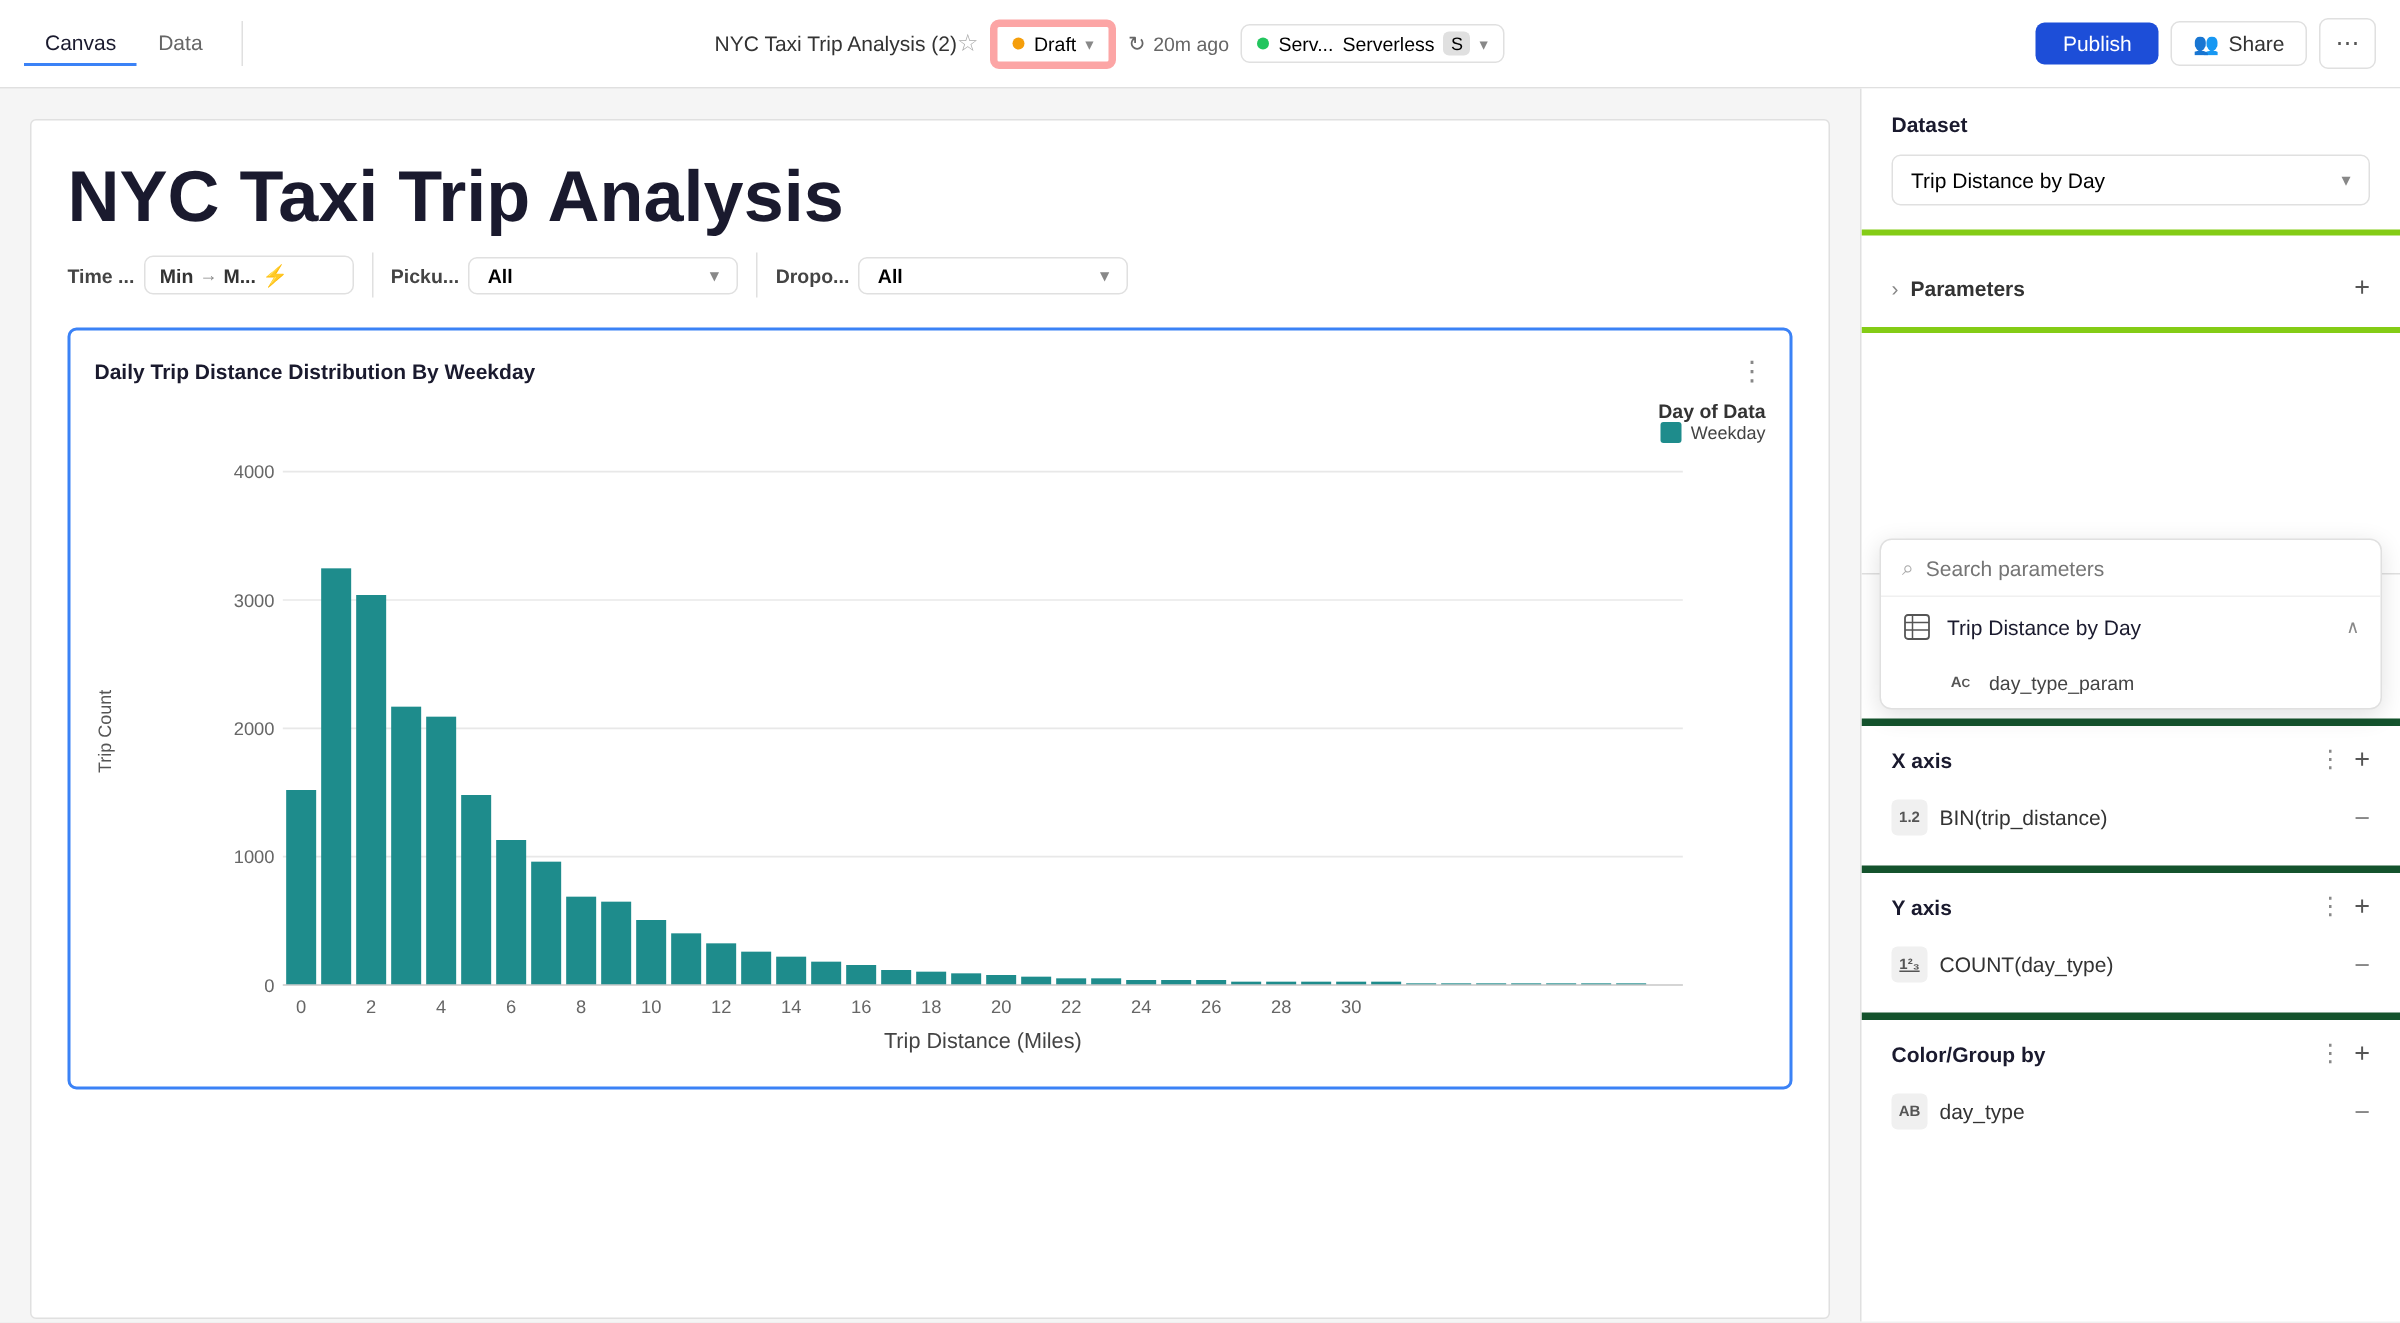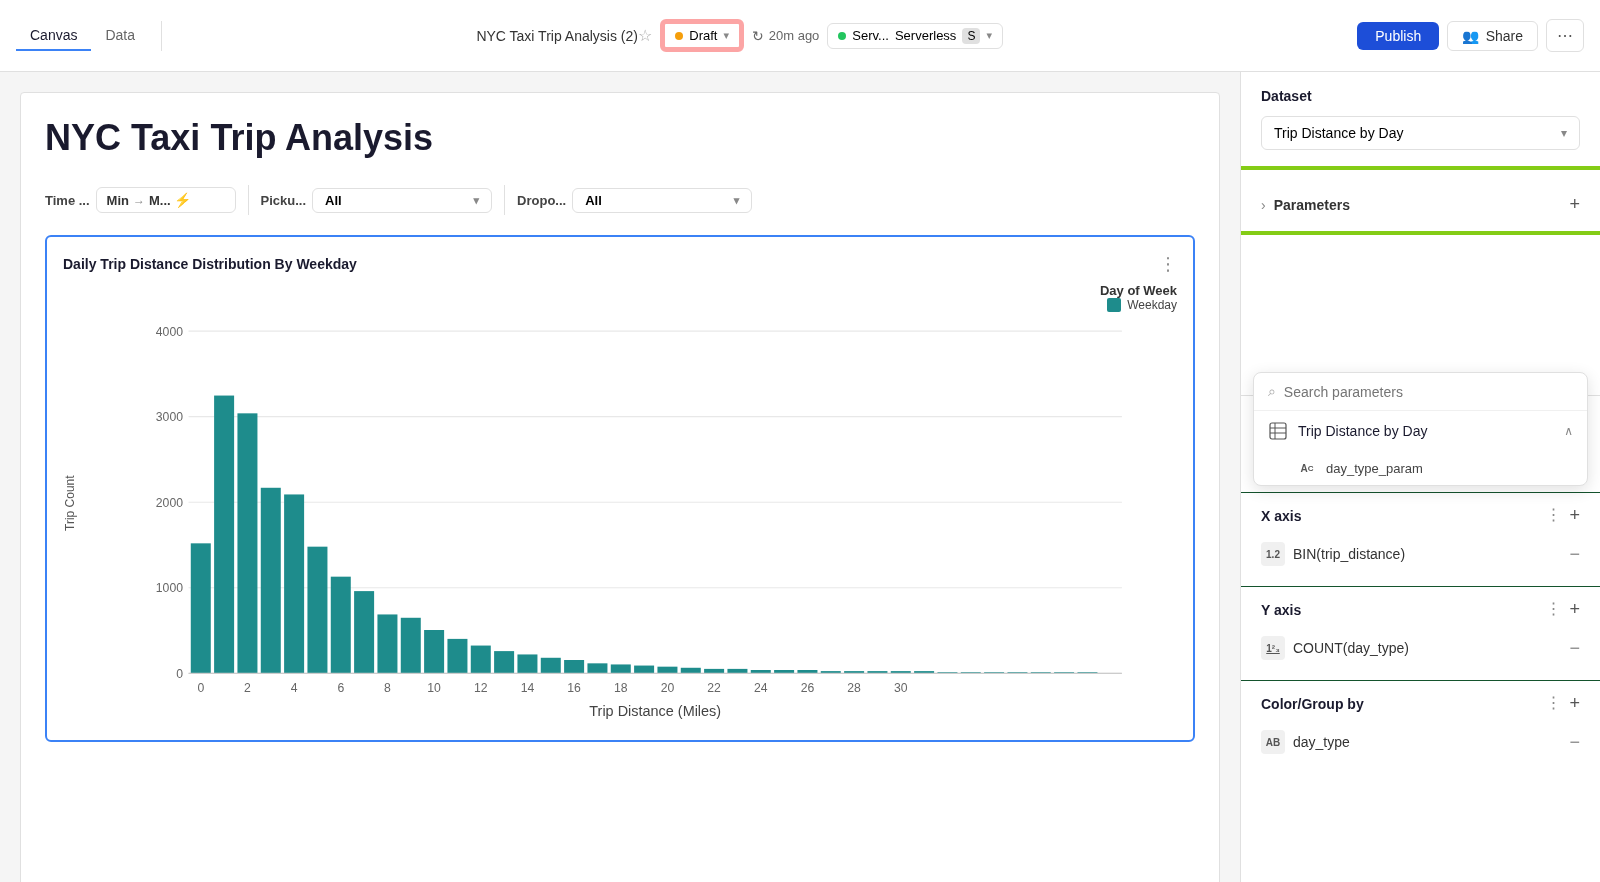--- a/index.html
+++ b/index.html
@@ -1,21 +1,21 @@
 <!DOCTYPE html>
 <html><head>
   <meta charset="utf-8">
   <style>
     * { box-sizing: border-box; margin: 0; padding: 0; }
     body { font-family: -apple-system, BlinkMacSystemFont, 'Segoe UI', sans-serif; background: #f0f0f0; overflow: hidden; width: 1600px; height: 882px; }
 
     
     .header {
       display: flex; align-items: center; background: #fff;
-      border-bottom: 1px solid #e0e0e0; height: 72px; padding: 0 16px; gap: 4px;
+      border-bottom: 1px solid #e0e0e0; height: 59px; padding: 0 16px; gap: 4px;
     }
     .header-tabs { display: flex; gap: 0; }
     .header-tab {
       padding: 6px 14px; font-size: 14px; font-weight: 500; cursor: pointer;
       border-bottom: 2px solid transparent; color: #666;
     }
     .header-tab.active { color: #1a1a2e; border-bottom: 2px solid #3b82f6; }
     .header-divider { width: 1px; height: 30px; background: #e0e0e0; margin: 0 8px; }
     .header-star { font-size: 16px; color: #aaa; cursor: pointer; margin-left: -8px; }
     .header-center { display: flex; align-items: center; gap: 8px; flex: 1; justify-content: center; }
@@ -45,21 +45,21 @@
       background: #fff; border: 1px solid #e0e0e0; border-radius: 6px;
       padding: 6px 10px; cursor: pointer; font-size: 16px; color: #555;
     }
 
     
     .main { display: flex; height: calc(882px - 60px); }
 
     
     .canvas-area { flex: 1; background: #f5f5f5; padding: 20px; overflow: auto; }
     .report-container { background: #fff; border: 1px solid #e0e0e0; border-radius: 4px; padding: 24px; min-height: 800px; }
-    .report-title { font-size: 36px; font-weight: 700; color: #1a1a2e; margin-bottom: 26px; }
+    .report-title { font-size: 48px; font-weight: 700; color: #1a1a2e; margin-bottom: 9px; }
 
     
     .filters-row { display: flex; gap: 12px; margin-bottom: 20px; align-items: center; font-weight: bold; }
     .filter-item { display: flex; align-items: center; gap: 6px; }
     .filter-label { font-size: 13px; color: #444; white-space: nowrap; }
     .filter-range {
       display: flex; align-items: center; gap: 4px;
       border: 1px solid #e0e0e0; border-radius: 6px; padding: 4px 10px;
       font-size: 13px; background: #fff; min-width: 140px;
     }
@@ -141,21 +141,21 @@
     }
     .params-sub-icon { width: 18px; height: 18px; display: flex; align-items: center; justify-content: center; font-size: 11px; color: #666; }
 
     
     .viz-section { padding: 16px 20px; }
     .viz-row { display: flex; align-items: center; gap: 10px; margin-bottom: 8px; }
     .viz-icon { width: 32px; height: 32px; border: 1px solid #e0e0e0; border-radius: 4px; display: flex; align-items: center; justify-content: center; font-size: 16px; cursor: pointer; }
     .checkbox { width: 16px; height: 16px; background: #3b82f6; border-radius: 3px; display: flex; align-items: center; justify-content: center; }
     .checkbox-check { color: #fff; font-size: 11px; }
 
-    .axis-section { padding: 12px 20px; border-top: 1px solid #14532d; }
+    .axis-section { padding: 12px 20px; border-top: 5px solid #14532d; }
     .axis-header { display: flex; align-items: center; justify-content: space-between; margin-bottom: 8px; }
     .axis-title { font-size: 14px; font-weight: 600; color: #1a1a2e; }
     .axis-actions { display: flex; gap: 8px; }
     .axis-item { display: flex; align-items: center; gap: 8px; padding: 8px 0; font-size: 14px; }
     .axis-num { width: 24px; height: 24px; background: #f0f0f0; border-radius: 4px; display: flex; align-items: center; justify-content: center; font-size: 11px; color: #555; font-weight: 600; }
     .axis-minus { font-size: 18px; color: #888; cursor: pointer; margin-left: auto; }
   </style>
 </head>
 <body>
 
@@ -235,21 +235,21 @@
       <div class="chart-container">
         <div class="chart-header">
           <span class="chart-title">Daily Trip Distance Distribution By Weekday</span>
           <span class="chart-menu">⋮</span>
         </div>
         <div class="chart-body">
           <div class="chart-y-label">Trip Count</div>
           <div class="chart-area">
             
             <div class="chart-legend">
-              <div class="legend-title">Day of Week</div>
+              <div class="legend-title">Day of Data</div>
               <div class="legend-item">
                 <div class="legend-color"></div>
                 <span>Weekday</span>
               </div>
             </div>
             <svg class="chart" viewBox="0 0 900 360" preserveAspectRatio="xMidYMid meet">
 
               <line x1="50" y1="10" x2="890" y2="10" stroke="#e8e8e8" stroke-width="1"></line>
               <line x1="50" y1="87" x2="890" y2="87" stroke="#e8e8e8" stroke-width="1"></line>
               <line x1="50" y1="164" x2="890" y2="164" stroke="#e8e8e8" stroke-width="1"></line>

